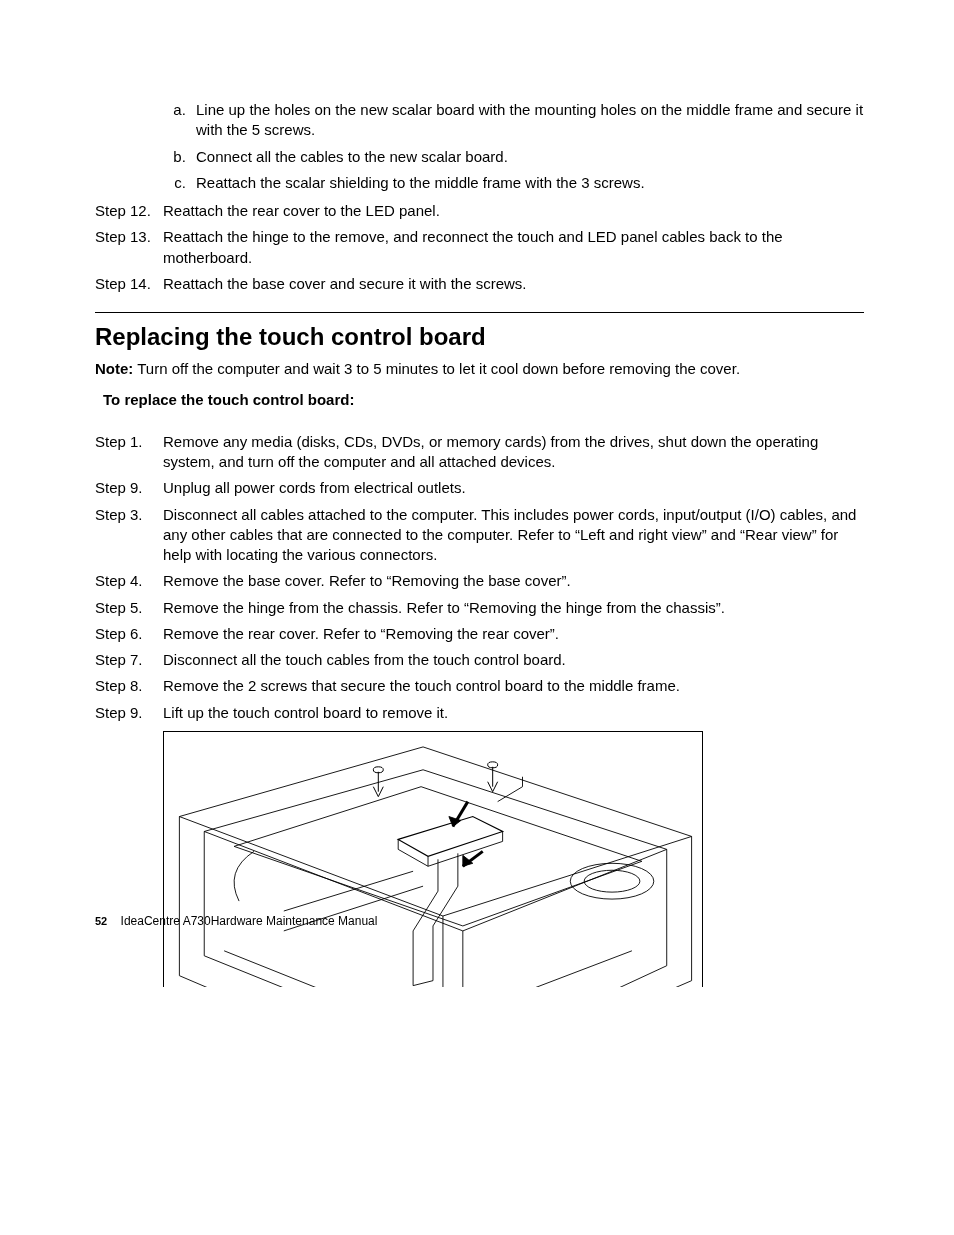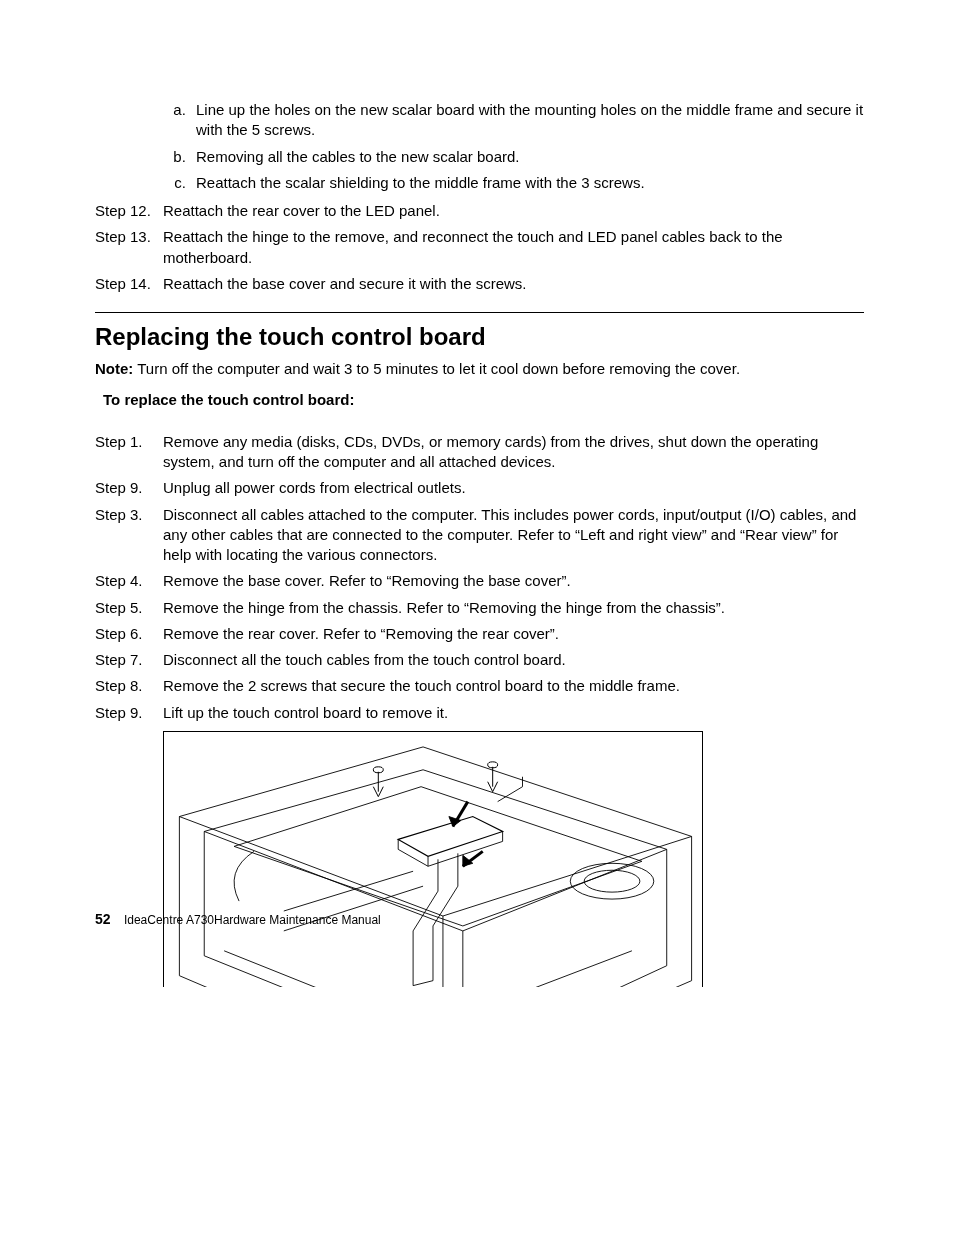--- a/index.html
+++ b/index.html
@@ -71,32 +71,32 @@
     height: 100%;
   }
   .footer {
     position: absolute;
     left: 95px;
     bottom: 58px;
     font-size: 12px;
   }
   .footer .pgnum {
     font-weight: bold;
-    font-size: 14px;
+    font-size: 11px;
     margin-right: 10px;
   }
 </style>
 </head>
 <body>
 
 <div class="page">
 
   <ol class="sub-alpha">
     <li>Line up the holes on the new scalar board with the mounting holes on the middle frame and secure it with the 5 screws.</li>
-    <li>Removing all the cables to the new scalar board.</li>
+    <li>Connect all the cables to the new scalar board.</li>
     <li>Reattach the scalar shielding to the middle frame with the 3 screws.</li>
   </ol>
 
   <div class="step-row">
     <div class="step-label">Step 12.</div>
     <div class="step-body">Reattach the rear cover to the LED panel.</div>
   </div>
   <div class="step-row">
     <div class="step-label">Step 13.</div>
     <div class="step-body">Reattach the hinge to the remove, and reconnect the touch and LED panel cables back to the motherboard.</div>

